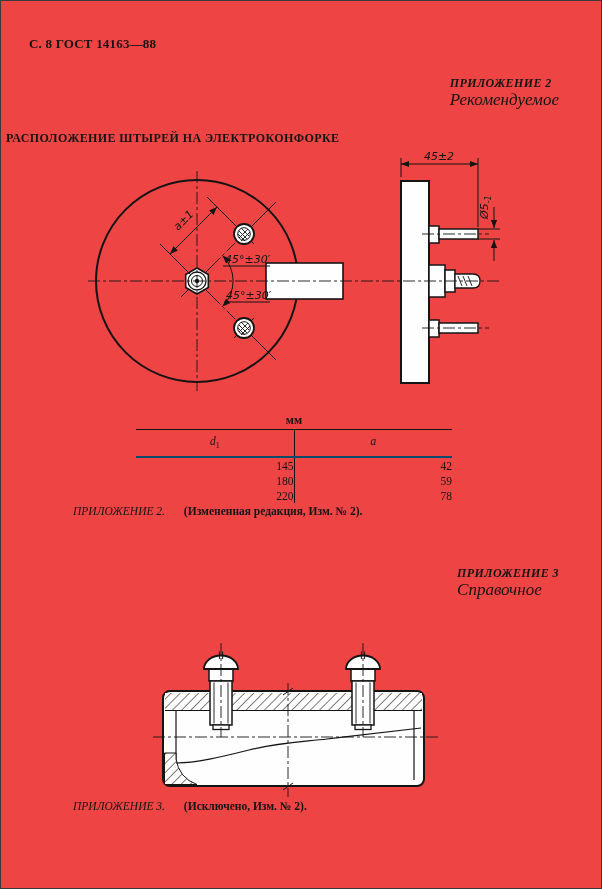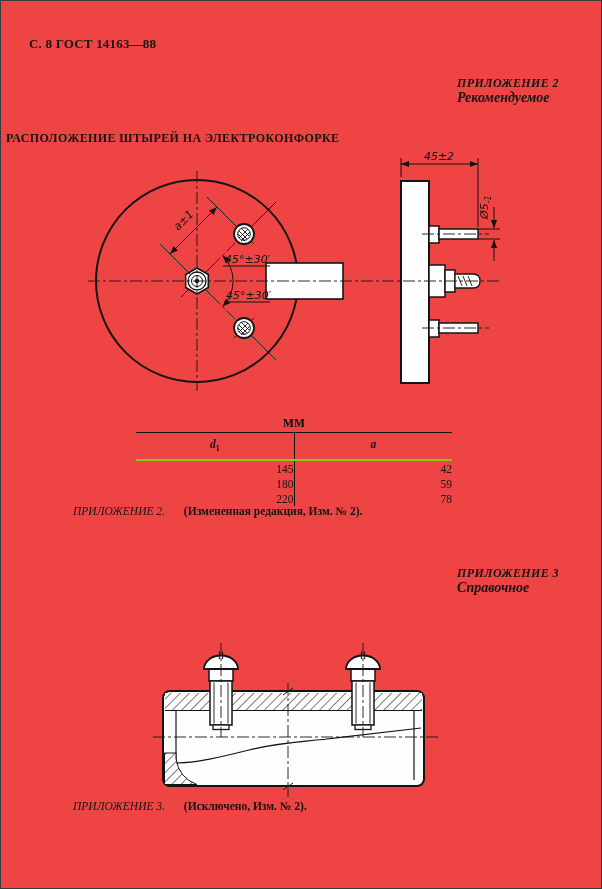--- a/index.html
+++ b/index.html
@@ -5,36 +5,36 @@
   html,body{margin:0;padding:0;background:#e8e8e8;}
   #page{
     position:relative;width:602px;height:889px;background:#ef4444;
     border:1px solid #3a3a3a;box-sizing:border-box;overflow:hidden;
     font-family:"Liberation Serif", serif;color:#141414;
   }
   .abs{position:absolute;}
   .hdr{left:28px;top:35px;font-size:13px;font-weight:bold;letter-spacing:.2px;}
   .appx{right:42px;top:68px;line-height:1.2;margin-top:7px;}
   .appx .l1{font-size:12px;font-weight:bold;font-style:italic;letter-spacing:.4px;}
-  .appx .l2{font-size:14px;font-style:italic;font-weight:bold;}
+  .appx .l2{font-size:17px;font-style:italic;}
   .appx3{top:558px;}
   .figtitle{left:5px;width:602px;text-align:left;font-weight:bold;font-size:12px;letter-spacing:.4px;}
   .t1{top:130px;}
   .t2{top:614px;}
   .note{left:53px;font-size:11.5px;}
   .note .lead{font-style:italic;margin-left:19px;}
   .note .rest{font-weight:bold;padding-left:16px;}
   .n2{top:504px;}
   .n4{top:799px;}
 
   
   .tblwrap{left:135px;top:412px;width:316px;}
-  .units{text-align:center;font-size:16px;font-weight:bold;margin-bottom:1px;}
+  .units{text-align:center;font-size:12px;font-weight:bold;margin-bottom:1px;}
   table.dims{width:100%;border-collapse:collapse;border-top:1.2px solid #141414;font-size:11.5px;}
-  table.dims th{font-weight:bold;font-style:italic;border-bottom:2px solid #84cc16;height:24px;}
+  table.dims th{font-weight:normal;font-style:italic;border-bottom:2px solid #0c4a6e;height:24px;}
   table.dims td{text-align:right;height:15px;padding:0;}
   table.dims th{text-align:center;}
   table.dims th:first-child,table.dims td:first-child{border-right:1px solid #141414;width:50%;}
   table.dims sub{font-size:8px;font-style:normal;}
 
   
   svg{position:absolute;overflow:visible;}
   .ln{stroke:#141414;fill:none;}
   .w2{stroke-width:2;} .w16{stroke-width:1.6;} .w13{stroke-width:1.3;} .w1{stroke-width:1;} .w08{stroke-width:.9;}
   .wh{fill:#fefefe;}

